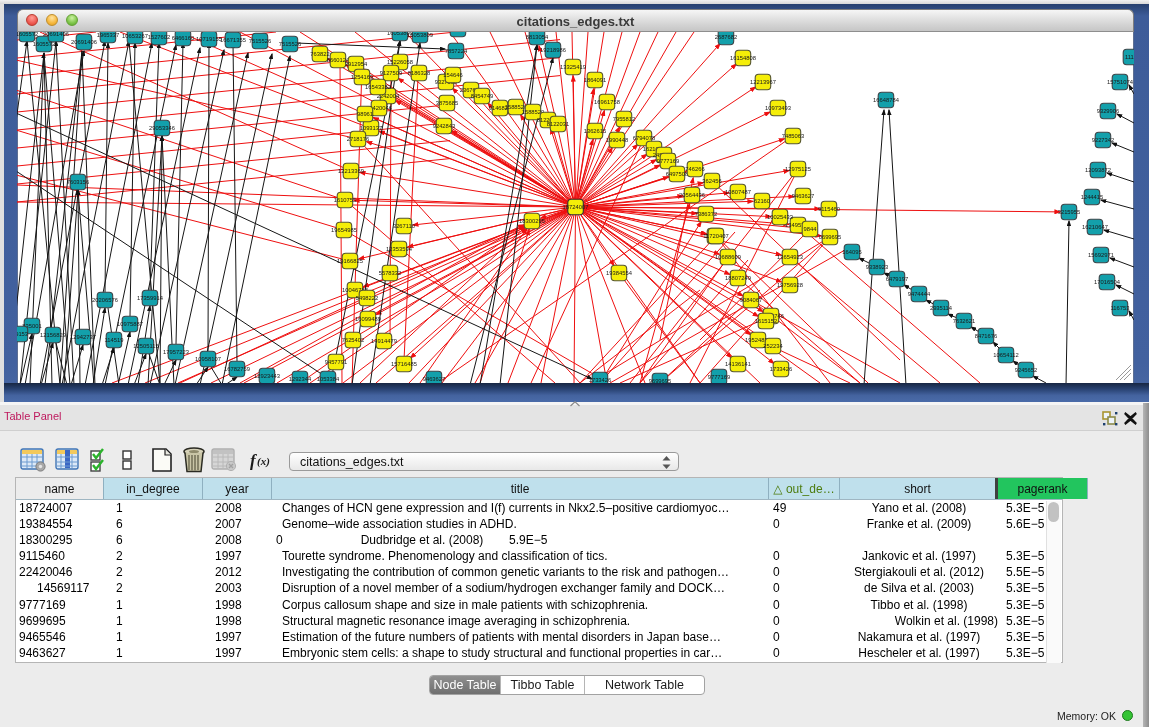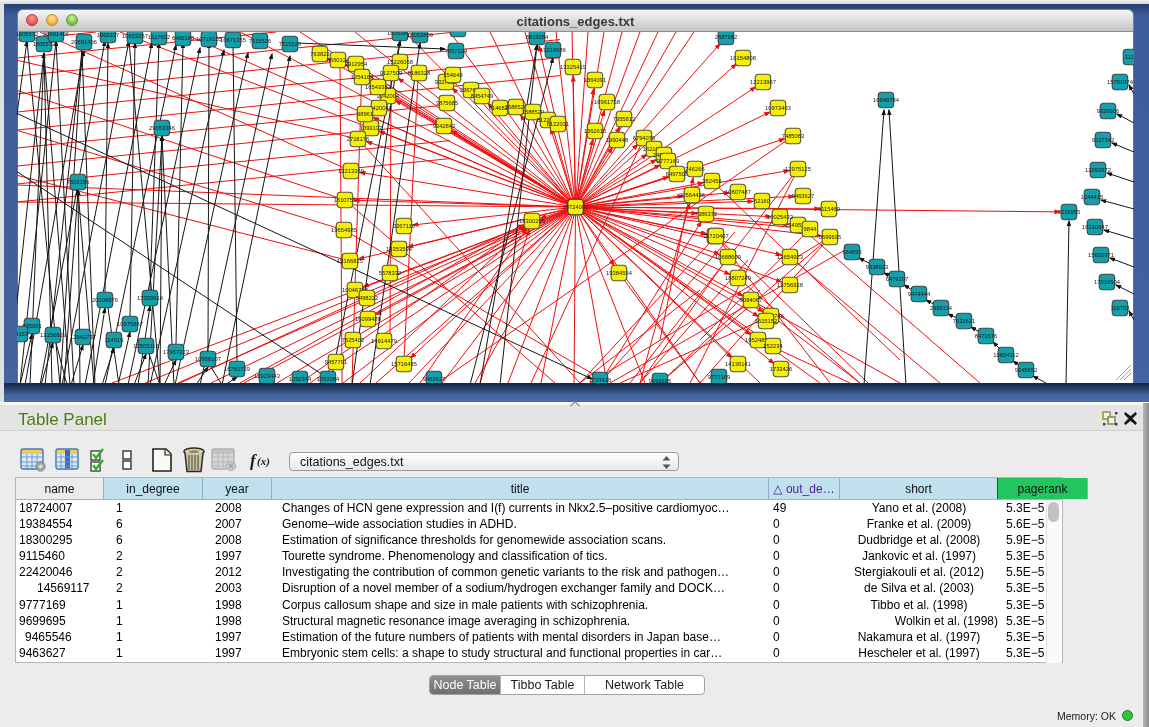--- a/index.html
+++ b/index.html
@@ -580,21 +580,21 @@
 <line x1="1124" y1="380" x2="1131" y2="373"></line>
 </g>
 </svg>
 
 <div class="abs" style="left:0;top:402px;width:1149px;height:325px;background:#ececec"></div>
 <svg class="abs" style="left:569px;top:401px;position:absolute;z-index:5" width="12" height="6" viewBox="0 0 12 6">
     <path d="M1.5 5 L6 0.8 L10.5 5" fill="none" stroke="#8a8a8a" stroke-width="1.2"></path>
   </svg>
 <div class="abs" style="left:0;top:402px;width:1149px;height:3px;background:#f5f5f5"></div>
 <div class="abs" style="left:0;top:405px;width:1143px;height:26px;background:#e4e4e4;border-bottom:1px solid #cfcfcf">
-  <div class="abs" style="left:18px;top:5px;font-size:17px;color:#4d7c0f">Table Panel</div>
+  <div class="abs" style="left:4px;top:5px;font-size:11px;color:#be185d">Table Panel</div>
 
   <svg class="abs" style="left:1102px;top:6px;position:absolute" width="17" height="15" viewBox="0 0 17 15">
     <rect x="1" y="1" width="7" height="7" fill="#eef4fb" stroke="#a89430" stroke-width="1.6"></rect>
     <rect x="6" y="6" width="7" height="7" fill="#eef4fb" stroke="#8a8a4a" stroke-width="1.6"></rect>
     <rect x="13" y="1" width="2.4" height="2.4" fill="#1c3f6e"></rect>
     <rect x="1" y="12" width="2.4" height="2.4" fill="#1c3f6e"></rect>
     <rect x="13" y="12" width="2.4" height="2.4" fill="#1c3f6e"></rect>
   </svg>
   <svg class="abs" style="left:1124px;top:7px;position:absolute" width="13" height="13" viewBox="0 0 13 13">
     <path d="M1.5,1 L6.5,5 L11.5,1 L12,1.8 L7.6,6.5 L12,11.2 L11.5,12 L6.5,8 L1.5,12 L1,11.2 L5.4,6.5 L1,1.8 z" fill="#111" stroke="#111" stroke-width="1.4"></path>
@@ -661,22 +661,22 @@
     <path d="M5.5 13 L9.5 8.5 L1.5 8.5 z" fill="#555"></path>
   </svg>
 </div>
 
 <div class="abs" style="left:15px;top:477px;width:1048px;height:186px;background:#fff;border:1px solid #b5b5b5">
     <div style="display:flex;height:22px;border-bottom:1px solid #9fb6c2">
       <div style="width:88px;flex:none;background:#ececec;border-right:1px solid #8fb0c0;font-size:12px;color:#111;text-align:center;line-height:22px;overflow:hidden;white-space:nowrap">name</div>
       <div style="width:99px;flex:none;background:#bfe0ec;border-right:1px solid #8fb0c0;font-size:12px;color:#111;text-align:center;line-height:22px;overflow:hidden;white-space:nowrap">in_degree</div>
       <div style="width:69px;flex:none;background:#bfe0ec;border-right:1px solid #8fb0c0;font-size:12px;color:#111;text-align:center;line-height:22px;overflow:hidden;white-space:nowrap">year</div>
       <div style="width:497px;flex:none;background:#bfe0ec;border-right:1px solid #8fb0c0;font-size:12px;color:#111;text-align:center;line-height:22px;overflow:hidden;white-space:nowrap">title</div>
-      <div style="width:71px;flex:none;background:#bfe0ec;border-right:1px solid #8fb0c0;font-size:12px;color:#4c1d95;text-align:center;line-height:22px;overflow:hidden;white-space:nowrap">△ out_de…</div>
-      <div style="width:158px;flex:none;background:#bfe0ec;border-right:1px solid #404040;font-size:12px;color:#111;text-align:center;line-height:22px;overflow:hidden;white-space:nowrap">short</div>
+      <div style="width:71px;flex:none;background:#bfe0ec;border-right:1px solid #8fb0c0;font-size:12px;color:#4d7c0f;text-align:center;line-height:22px;overflow:hidden;white-space:nowrap">△ out_de…</div>
+      <div style="width:158px;flex:none;background:#bfe0ec;border-right:3px solid #404040;font-size:12px;color:#111;text-align:center;line-height:22px;overflow:hidden;white-space:nowrap">short</div>
       <div style="width:90px;flex:none;background:#22c55e;border-right:1px solid #8fb0c0;font-size:12px;color:#111;text-align:center;line-height:22px;overflow:hidden;white-space:nowrap">pagerank</div>
     </div>
     <div style="display:flex;height:16.1px;font-size:12px;color:#000">
       <div style="width:88px;flex:none;padding-left:3px;white-space:nowrap;overflow:hidden;line-height:16px">18724007</div>
       <div style="width:99px;flex:none;padding-left:12px;white-space:nowrap;overflow:hidden;line-height:16px">1</div>
       <div style="width:69px;flex:none;padding-left:12px;white-space:nowrap;overflow:hidden;line-height:16px">2008</div>
       <div style="width:497px;flex:none;padding-left:10px;white-space:nowrap;overflow:hidden;line-height:16px">Changes of HCN gene expression and I(f) currents in Nkx2.5–positive cardiomyoc…</div>
       <div style="width:71px;flex:none;padding-left:4px;white-space:nowrap;overflow:hidden;line-height:16px">49</div>
       <div style="width:158px;flex:none;text-align:center;white-space:nowrap;overflow:hidden;line-height:16px">Yano et al. (2008)</div>
       <div style="width:90px;flex:none;padding-left:8px;white-space:nowrap;overflow:hidden;line-height:16px">5.3E−5</div>
@@ -687,21 +687,20 @@
       <div style="width:69px;flex:none;padding-left:12px;white-space:nowrap;overflow:hidden;line-height:16px">2007</div>
       <div style="width:497px;flex:none;padding-left:10px;white-space:nowrap;overflow:hidden;line-height:16px">Genome–wide association studies in ADHD.</div>
       <div style="width:71px;flex:none;padding-left:4px;white-space:nowrap;overflow:hidden;line-height:16px">0</div>
       <div style="width:158px;flex:none;text-align:center;white-space:nowrap;overflow:hidden;line-height:16px">Franke et al. (2009)</div>
       <div style="width:90px;flex:none;padding-left:8px;white-space:nowrap;overflow:hidden;line-height:16px">5.6E−5</div>
     </div>
     <div style="display:flex;height:16.1px;font-size:12px;color:#000">
       <div style="width:88px;flex:none;padding-left:3px;white-space:nowrap;overflow:hidden;line-height:16px">18300295</div>
       <div style="width:99px;flex:none;padding-left:12px;white-space:nowrap;overflow:hidden;line-height:16px">6</div>
       <div style="width:69px;flex:none;padding-left:12px;white-space:nowrap;overflow:hidden;line-height:16px">2008</div>
-      <div style="width:497px;flex:none;padding-left:10px;white-space:nowrap;overflow:hidden;line-height:16px">Estimation of significance thresholds for genomewide association scans.</div>
       <div style="width:71px;flex:none;padding-left:4px;white-space:nowrap;overflow:hidden;line-height:16px">0</div>
       <div style="width:158px;flex:none;text-align:center;white-space:nowrap;overflow:hidden;line-height:16px">Dudbridge et al. (2008)</div>
       <div style="width:90px;flex:none;padding-left:8px;white-space:nowrap;overflow:hidden;line-height:16px">5.9E−5</div>
     </div>
     <div style="display:flex;height:16.1px;font-size:12px;color:#000">
       <div style="width:88px;flex:none;padding-left:3px;white-space:nowrap;overflow:hidden;line-height:16px">9115460</div>
       <div style="width:99px;flex:none;padding-left:12px;white-space:nowrap;overflow:hidden;line-height:16px">2</div>
       <div style="width:69px;flex:none;padding-left:12px;white-space:nowrap;overflow:hidden;line-height:16px">1997</div>
       <div style="width:497px;flex:none;padding-left:10px;white-space:nowrap;overflow:hidden;line-height:16px">Tourette syndrome. Phenomenology and classification of tics.</div>
       <div style="width:71px;flex:none;padding-left:4px;white-space:nowrap;overflow:hidden;line-height:16px">0</div>
@@ -738,21 +737,21 @@
     <div style="display:flex;height:16.1px;font-size:12px;color:#000">
       <div style="width:88px;flex:none;padding-left:3px;white-space:nowrap;overflow:hidden;line-height:16px">9699695</div>
       <div style="width:99px;flex:none;padding-left:12px;white-space:nowrap;overflow:hidden;line-height:16px">1</div>
       <div style="width:69px;flex:none;padding-left:12px;white-space:nowrap;overflow:hidden;line-height:16px">1998</div>
       <div style="width:497px;flex:none;padding-left:10px;white-space:nowrap;overflow:hidden;line-height:16px">Structural magnetic resonance image averaging in schizophrenia.</div>
       <div style="width:71px;flex:none;padding-left:4px;white-space:nowrap;overflow:hidden;line-height:16px">0</div>
       <div style="width:158px;flex:none;text-align:right;white-space:nowrap;overflow:hidden;line-height:16px">Wolkin et al. (1998)</div>
       <div style="width:90px;flex:none;padding-left:8px;white-space:nowrap;overflow:hidden;line-height:16px">5.3E−5</div>
     </div>
     <div style="display:flex;height:16.1px;font-size:12px;color:#000">
-      <div style="width:88px;flex:none;padding-left:9px;white-space:nowrap;overflow:hidden;line-height:16px">9465546</div>
+      <div style="width:88px;flex:none;padding-left:3px;white-space:nowrap;overflow:hidden;line-height:16px">9465546</div>
       <div style="width:99px;flex:none;padding-left:12px;white-space:nowrap;overflow:hidden;line-height:16px">1</div>
       <div style="width:69px;flex:none;padding-left:12px;white-space:nowrap;overflow:hidden;line-height:16px">1997</div>
       <div style="width:497px;flex:none;padding-left:10px;white-space:nowrap;overflow:hidden;line-height:16px">Estimation of the future numbers of patients with mental disorders in Japan base…</div>
       <div style="width:71px;flex:none;padding-left:4px;white-space:nowrap;overflow:hidden;line-height:16px">0</div>
       <div style="width:158px;flex:none;text-align:center;white-space:nowrap;overflow:hidden;line-height:16px">Nakamura et al. (1997)</div>
       <div style="width:90px;flex:none;padding-left:8px;white-space:nowrap;overflow:hidden;line-height:16px">5.3E−5</div>
     </div>
     <div style="display:flex;height:16.1px;font-size:12px;color:#000">
       <div style="width:88px;flex:none;padding-left:3px;white-space:nowrap;overflow:hidden;line-height:16px">9463627</div>
       <div style="width:99px;flex:none;padding-left:12px;white-space:nowrap;overflow:hidden;line-height:16px">1</div>

